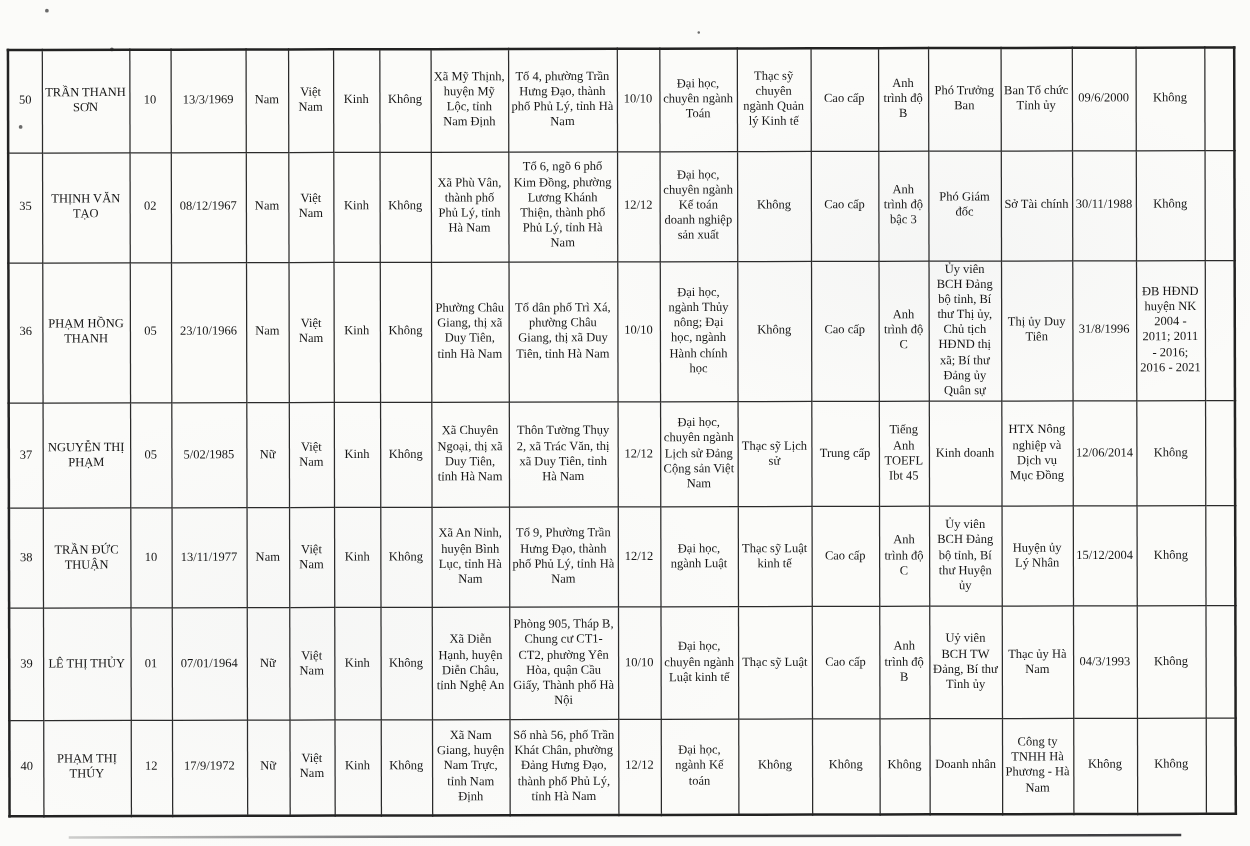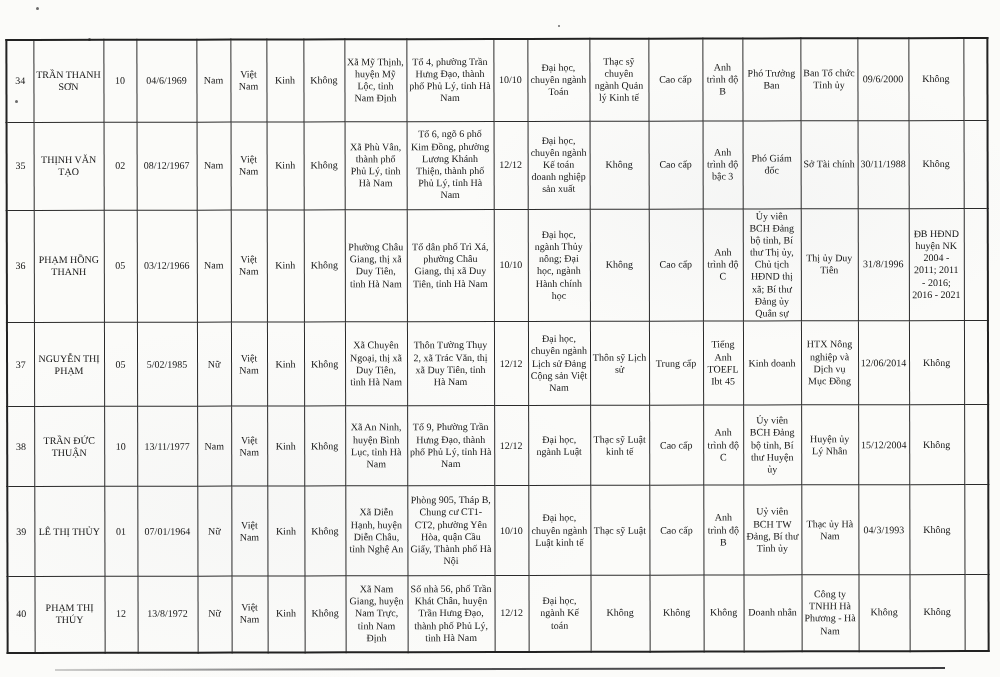--- a/index.html
+++ b/index.html
@@ -108,24 +108,24 @@
           <col style="width: 54px;">
           <col style="width: 40px;">
           <col style="width: 58px;">
           <col style="width: 57px;">
           <col style="width: 51px;">
           <col style="width: 55px;">
           <col style="width: 24px;">
         </colgroup>
       <tbody>
           <tr>
-            <td>34</td>
+            <td>50</td>
             <td>TRẦN THANH SƠN</td>
             <td>10</td>
-            <td>04/6/1969</td>
+            <td>13/3/1969</td>
             <td>Nam</td>
             <td>Việt Nam</td>
             <td>Kinh</td>
             <td>Không</td>
             <td>Xã Mỹ Thịnh, huyện Mỹ Lộc, tỉnh Nam Định</td>
             <td>Tổ 4, phường Trần Hưng Đạo, thành phố Phủ Lý, tỉnh Hà Nam</td>
             <td>10/10</td>
             <td>Đại học, chuyên ngành Toán</td>
             <td>Thạc sỹ chuyên ngành Quản lý Kinh tế</td>
             <td>Cao cấp</td>
@@ -155,21 +155,21 @@
             <td>Phó Giám đốc</td>
             <td>Sở Tài chính</td>
             <td>30/11/1988</td>
             <td>Không</td>
             <td></td>
           </tr>
           <tr>
             <td>36</td>
             <td>PHẠM HỒNG THANH</td>
             <td>05</td>
-            <td>03/12/1966</td>
+            <td>23/10/1966</td>
             <td>Nam</td>
             <td>Việt Nam</td>
             <td>Kinh</td>
             <td>Không</td>
             <td>Phường Châu Giang, thị xã Duy Tiên, tỉnh Hà Nam</td>
             <td>Tổ dân phố Trì Xá, phường Châu Giang, thị xã Duy Tiên, tỉnh Hà Nam</td>
             <td>10/10</td>
             <td>Đại học, ngành Thủy nông; Đại học, ngành Hành chính học</td>
             <td>Không</td>
             <td>Cao cấp</td>
@@ -186,21 +186,21 @@
             <td>05</td>
             <td>5/02/1985</td>
             <td>Nữ</td>
             <td>Việt Nam</td>
             <td>Kinh</td>
             <td>Không</td>
             <td>Xã Chuyên Ngoại, thị xã Duy Tiên, tỉnh Hà Nam</td>
             <td>Thôn Tường Thụy 2, xã Trác Văn, thị xã Duy Tiên, tỉnh Hà Nam</td>
             <td>12/12</td>
             <td>Đại học, chuyên ngành Lịch sử Đảng Cộng sản Việt Nam</td>
-            <td>Thôn sỹ Lịch sử</td>
+            <td>Thạc sỹ Lịch sử</td>
             <td>Trung cấp</td>
             <td>Tiếng Anh TOEFL Ibt 45</td>
             <td>Kinh doanh</td>
             <td>HTX Nông nghiệp và Dịch vụ Mục Đồng</td>
             <td>12/06/2014</td>
             <td>Không</td>
             <td></td>
           </tr>
           <tr>
             <td>38</td>
@@ -243,27 +243,27 @@
             <td>Uỷ viên BCH TW Đảng, Bí thư Tỉnh ủy</td>
             <td>Thạc ủy Hà Nam</td>
             <td>04/3/1993</td>
             <td>Không</td>
             <td></td>
           </tr>
           <tr>
             <td>40</td>
             <td>PHẠM THỊ THÚY</td>
             <td>12</td>
-            <td>13/8/1972</td>
+            <td>17/9/1972</td>
             <td>Nữ</td>
             <td>Việt Nam</td>
             <td>Kinh</td>
             <td>Không</td>
             <td>Xã Nam Giang, huyện Nam Trực, tỉnh Nam Định</td>
-            <td>Số nhà 56, phố Trần Khát Chân, huyện Trần Hưng Đạo, thành phố Phủ Lý, tỉnh Hà Nam</td>
+            <td>Số nhà 56, phố Trần Khát Chân, phường Đảng Hưng Đạo, thành phố Phủ Lý, tỉnh Hà Nam</td>
             <td>12/12</td>
             <td>Đại học, ngành Kế toán</td>
             <td>Không</td>
             <td>Không</td>
             <td>Không</td>
             <td>Doanh nhân</td>
             <td>Công ty TNHH Hà Phương - Hà Nam</td>
             <td>Không</td>
             <td>Không</td>
             <td></td>

